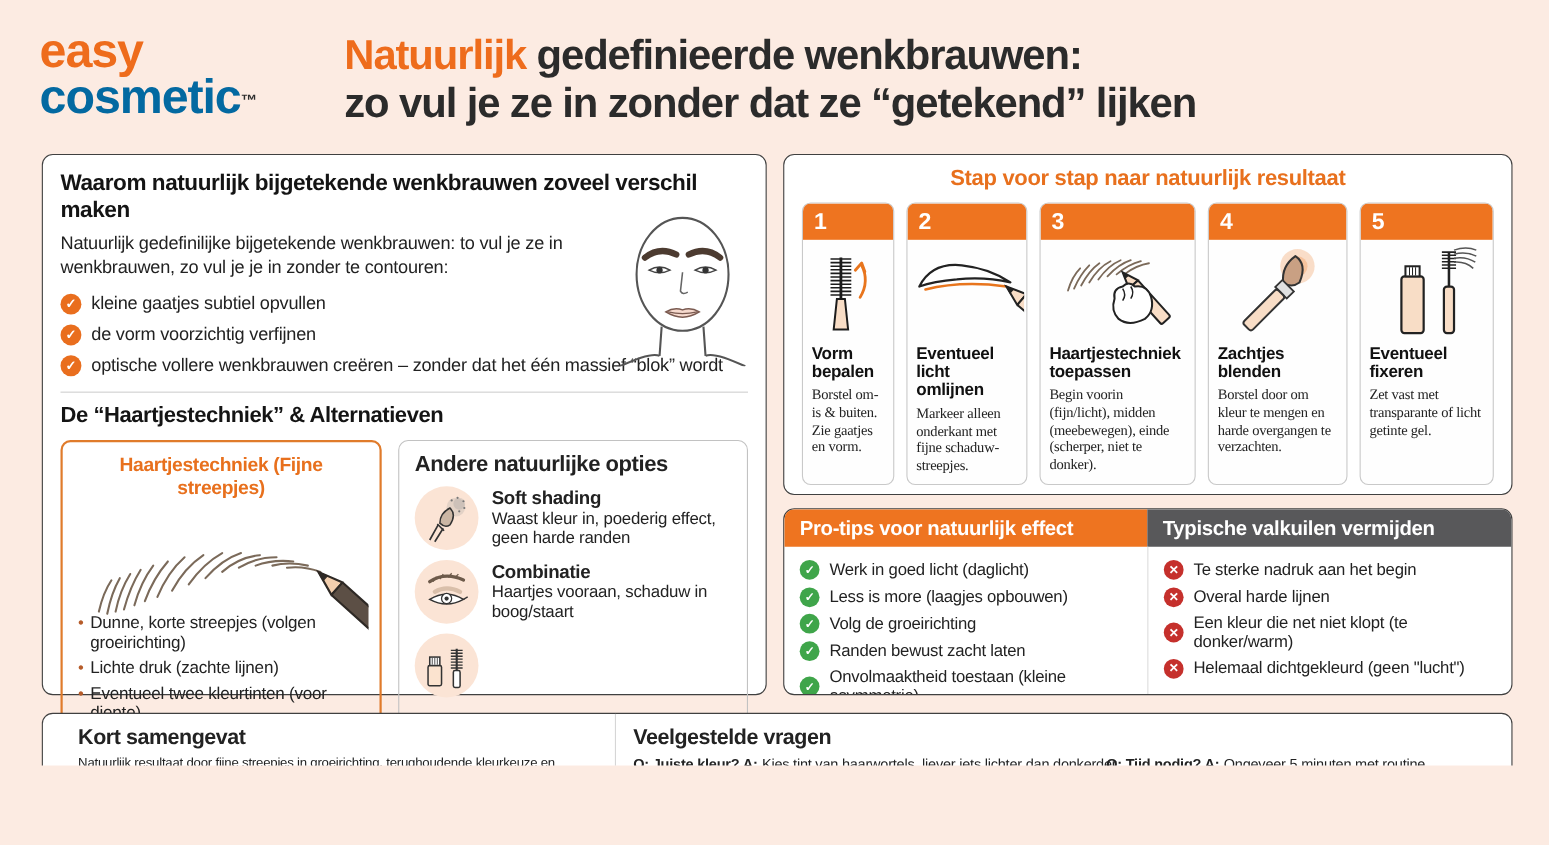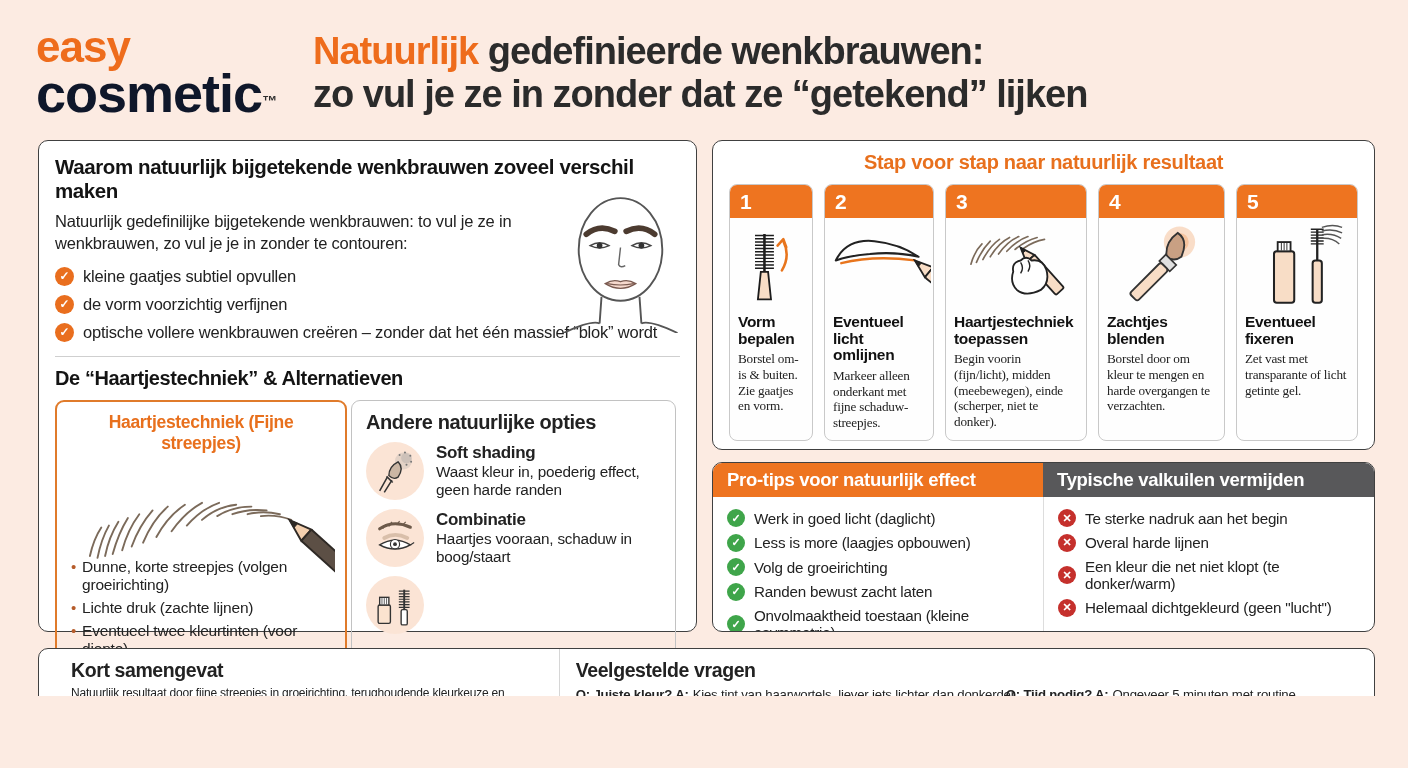--- a/index.html
+++ b/index.html
@@ -3,42 +3,42 @@
 <meta charset="utf-8">
 <style>
   * { margin:0; padding:0; box-sizing:border-box; }
   html,body { width:1408px; height:768px; }
   body { font-family:"Liberation Sans", sans-serif; background:#fcebe2; color:#222; }
   .page { position:relative; width:1408px; height:696px; background:#fcebe2; overflow:hidden; }
 
   
   .logo { position:absolute; left:36px; top:26px; font-weight:bold; line-height:0.95; letter-spacing:-1px; }
   .logo .l1 { font-size:44px; color:#ee6c1c; }
-  .logo .l2 { font-size:54px; color:#0f172a; }
+  .logo .l2 { font-size:44px; color:#0369a1; }
   .logo sup { font-size:15px; color:#2c2c2c; letter-spacing:0; }
   .title { position:absolute; left:313px; top:30px; font-weight:bold; font-size:38px; line-height:1.13; letter-spacing:-1px; color:#2b2b2b; }
   .title .accent { color:#ee6c1c; }
 
   
   .panel { position:absolute; background:#fff; border:1.5px solid #404040; border-radius:10px; }
 
   
   #why { left:38px; top:140px; width:659px; height:492px; padding:12px 16px; }
   #why h2 { font-size:20.5px; letter-spacing:-0.4px; color:#141414; margin:2px 0 8px; }
   .intro { font-size:16.5px; line-height:1.32; color:#222; max-width:470px; letter-spacing:-0.2px; }
   .why-bullets { margin-top:12px; display:flex; flex-direction:column; gap:9px; }
   .bullet-row { display:flex; align-items:center; gap:9px; font-size:16.5px; letter-spacing:-0.2px; }
   .chk { display:inline-flex; width:19px; height:19px; border-radius:50%; color:#fff; font-size:12px; font-weight:bold; align-items:center; justify-content:center; flex:0 0 auto; }
   .chk.orange { background:#e96e1e; }
   .chk.green { background:#3fa54a; }
   .chk.red { background:#c5302c; }
   .face-illu { position:absolute; right:8px; top:40px; }
   #why hr { border:none; border-top:1px solid #cfcfcf; margin:14px 0 10px; width:100%; }
   #why h3 { font-size:20px; letter-spacing:-0.4px; color:#141414; margin-bottom:10px; }
-  .tech-row { display:flex; gap:4px; }
+  .tech-row { display:flex; gap:15px; }
   .tech-box { width:292px; height:274px; border:2px solid #e07b2b; border-radius:9px; padding:10px 12px; position:relative; }
   .tech-box .tech-title { color:#e8701d; font-weight:bold; font-size:17.5px; text-align:center; letter-spacing:-0.3px; }
   .tech-bullets { position:absolute; left:14px; bottom:14px; display:flex; flex-direction:column; gap:5px; width:230px; }
   .tech-bullets .tb { font-size:15.5px; line-height:1.15; letter-spacing:-0.2px; display:flex; gap:6px; }
   .tech-bullets .dot { color:#b65c2a; font-size:15px; line-height:1.2; }
   .opts-box { width:325px; height:274px; border:1.5px solid #c2c2c2; border-radius:9px; padding:10px 14px; }
   .opts-box h4 { font-size:20px; letter-spacing:-0.4px; margin-bottom:8px; }
   .opt-row { display:flex; gap:12px; align-items:flex-end; margin-bottom:9px; }
   .opt-icon { width:58px; height:58px; border-radius:50%; background:#fbe4d5; flex:0 0 auto; display:flex; align-items:center; justify-content:center; }
   .opt-text .t { font-weight:bold; font-size:17px; letter-spacing:-0.3px; }

